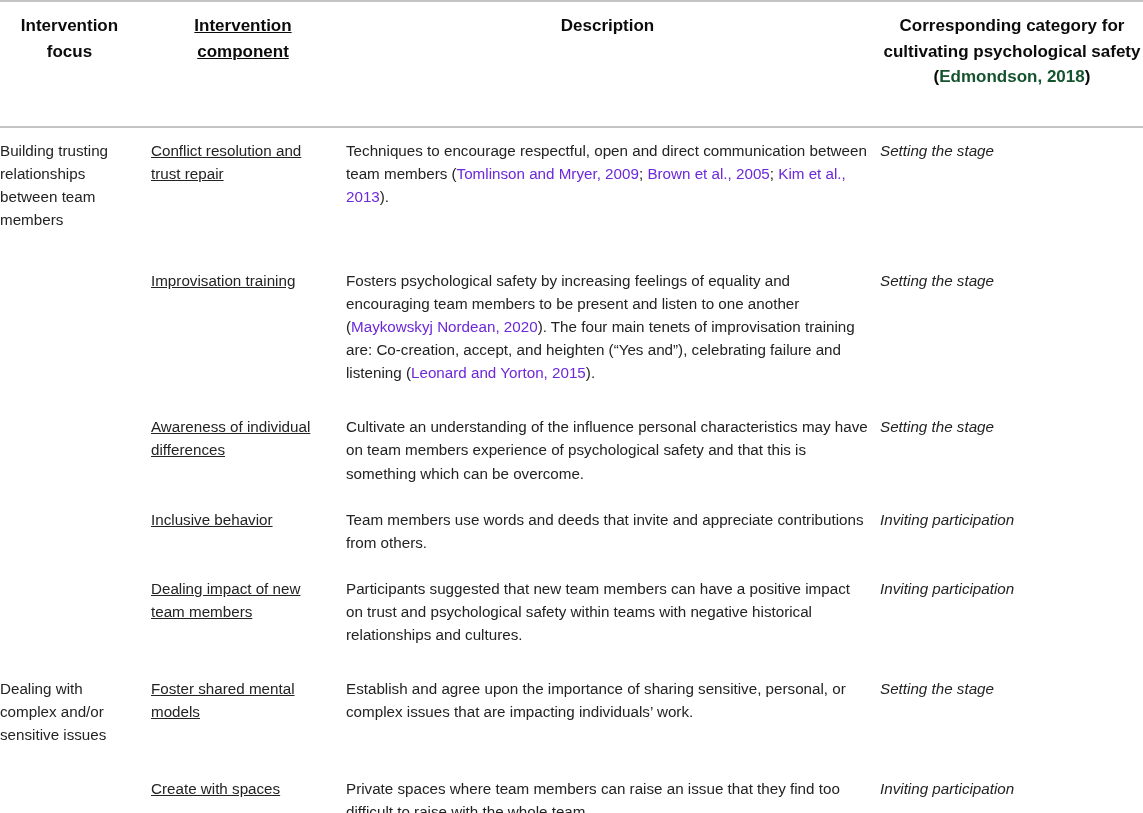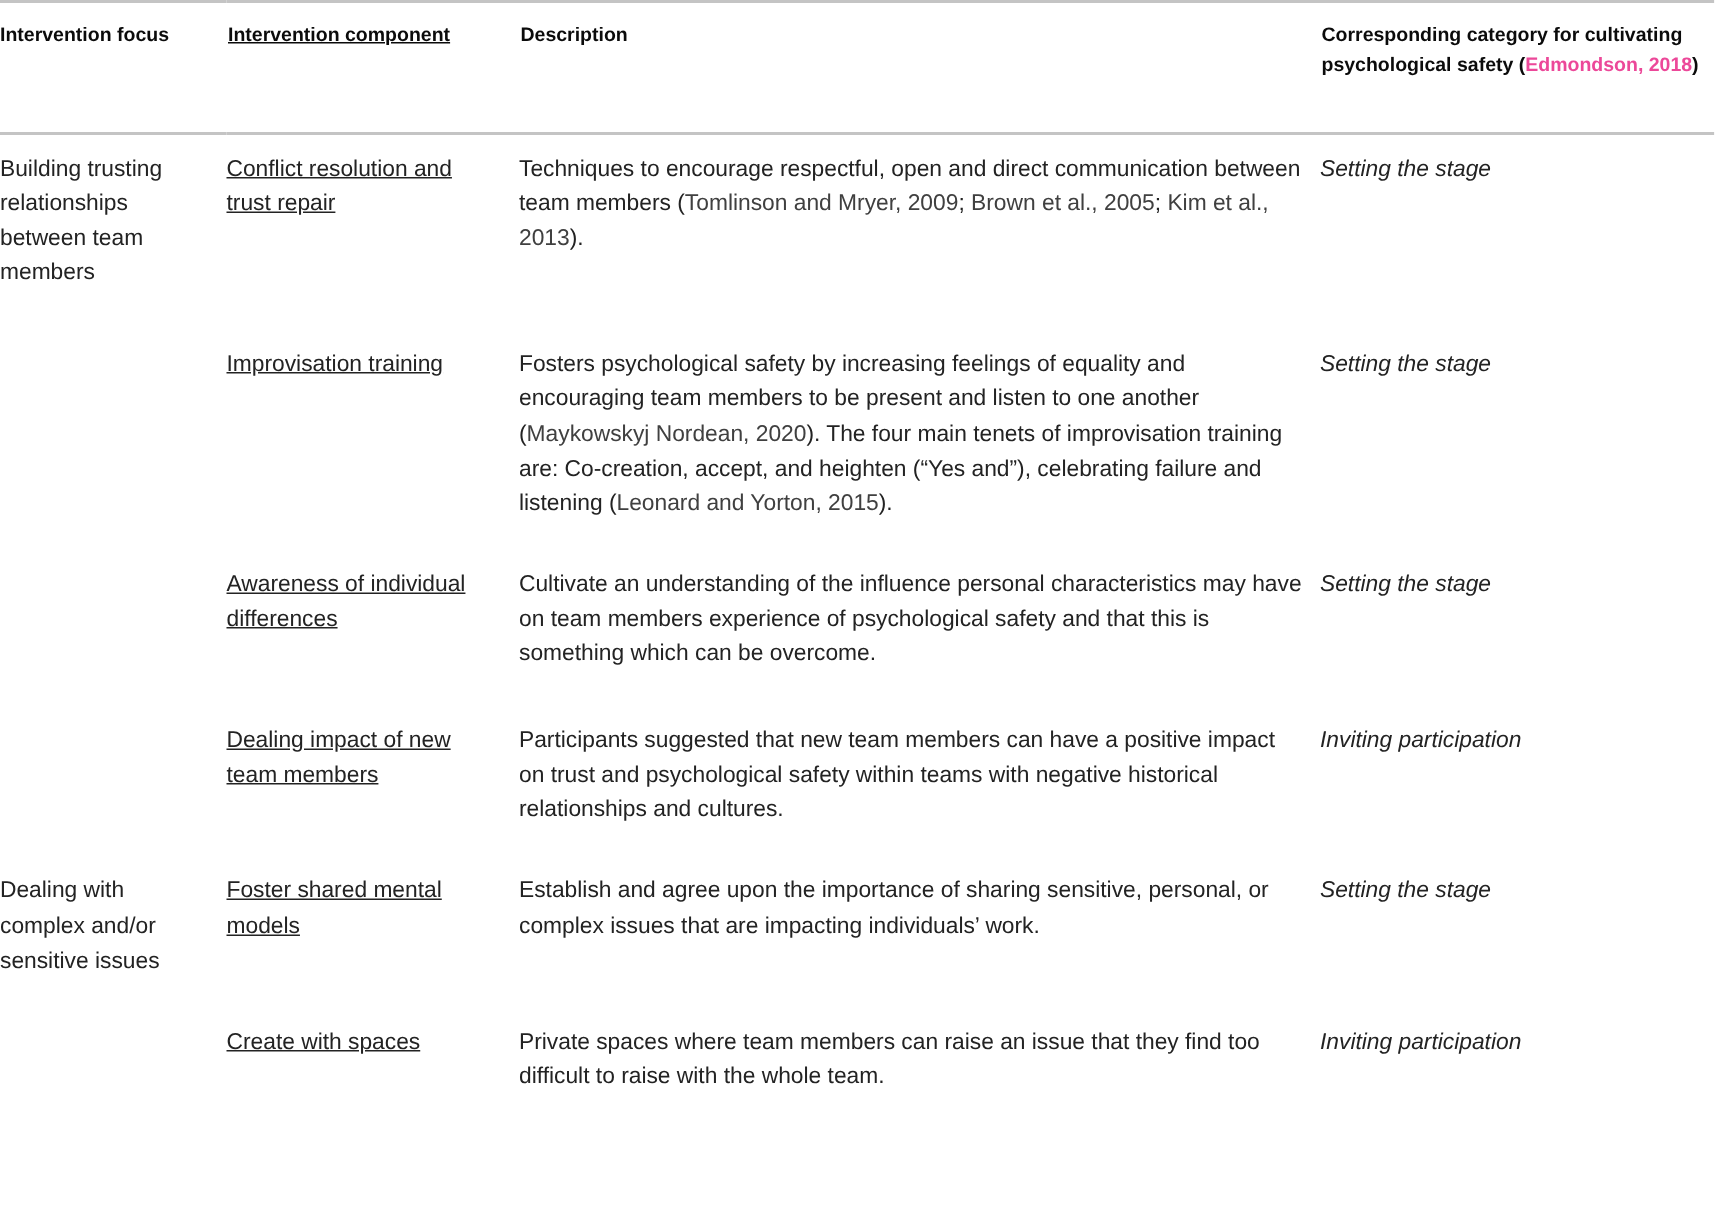--- a/index.html
+++ b/index.html
@@ -28,46 +28,46 @@
     line-height: 1.52;
   }
   table.tbl .c1 { width: 151px; }
   table.tbl .c2 { width: 195px; text-decoration: underline; }
   table.tbl .c3 { width: 534px; }
   table.tbl .c4 { width: 263px; }
 
   thead tr.head-row > th {
     border-top: 2px solid #c4c4c4;
     border-bottom: 2px solid #c4c4c4;
-    text-align: left;
+    text-align: center;
     vertical-align: top;
     font-weight: bold;
-    font-size: 13px;
+    font-size: 17px;
     line-height: 1.5;
     color: #0b0b0b;
     padding: 11px 12px 36px 0;
   }
   thead tr.head-row > th.c1 { padding-left: 0; }
   thead tr.head-row > th.c2 { padding-left: 1px; }
   thead tr.head-row > th.c3 { padding-left: 1px; margin-top: 44px; }
   thead tr.head-row > th.c4 { padding-left: 1px; padding-right: 0; }
 
   tbody td {
     vertical-align: top;
     text-align: left;
     padding: 0 12px 0 0;
     border: none;
     color: #232323;
   }
   tbody td.c4 { padding-right: 0; font-style: italic; }
 
   .cellpad { padding-top: 11px; padding-bottom: 0; margin-left: 45px; }
 
-  .cite { color: #404040; }
-  .hdr-cite { color: #ec4899; font-weight: bold; }
+  .cite { color: #6d28d9; }
+  .hdr-cite { color: #14532d; font-weight: bold; }
 
   .rowgap-sm { height: 12px; }
   .rowgap-md { height: 20px; }
   .rowgap-lg { height: 27px; }
 
   td > .txt { display: block; }
 </style>
 </head>
 <body>
 
@@ -129,20 +129,32 @@
             <span class="txt"><span>Cultivate an understanding of the influence personal characteristics may have on team members experience of psychological safety and that this is something which can be overcome.</span></span>
           </td>
           <td class="c4 cellpad">
             <span class="txt">Setting the stage</span>
           </td>
         </tr>
         <tr>
           <td colspan="4" class="rowgap-sm"></td>
         </tr>
         <tr>
+          <td class="c1 cellpad"></td>
+          <td class="c2 cellpad">
+            <span class="txt">Inclusive behavior</span>
+          </td>
+          <td class="c3 cellpad">
+            <span class="txt"><span>Team members use words and deeds that invite and appreciate contributions from others.</span></span>
+          </td>
+          <td class="c4 cellpad">
+            <span class="txt">Inviting participation</span>
+          </td>
+        </tr>
+        <tr>
           <td colspan="4" class="rowgap-sm"></td>
         </tr>
         <tr>
           <td class="c1 cellpad"></td>
           <td class="c2 cellpad">
             <span class="txt">Dealing impact of new team members</span>
           </td>
           <td class="c3 cellpad">
             <span class="txt"><span>Participants suggested that new team members can have a positive impact on trust and psychological safety within teams with negative historical relationships and cultures.</span></span>
           </td>

